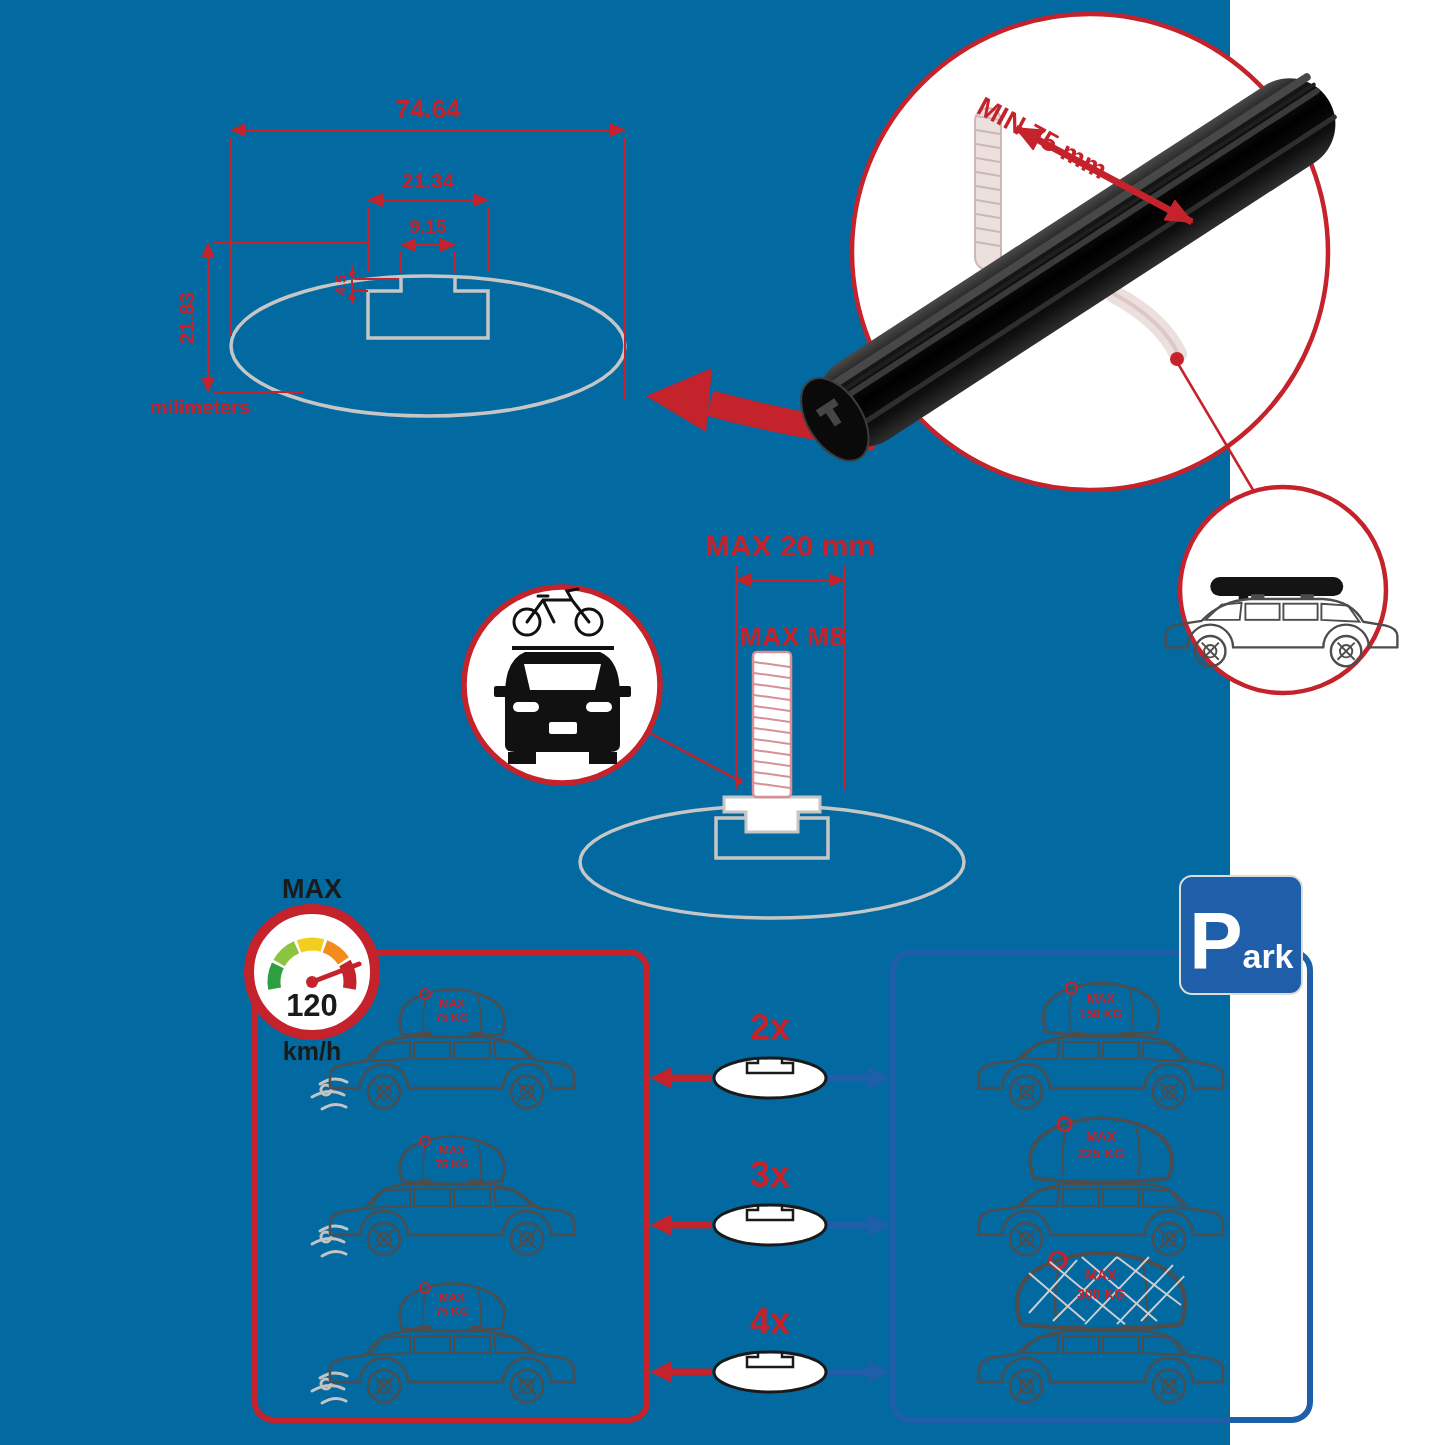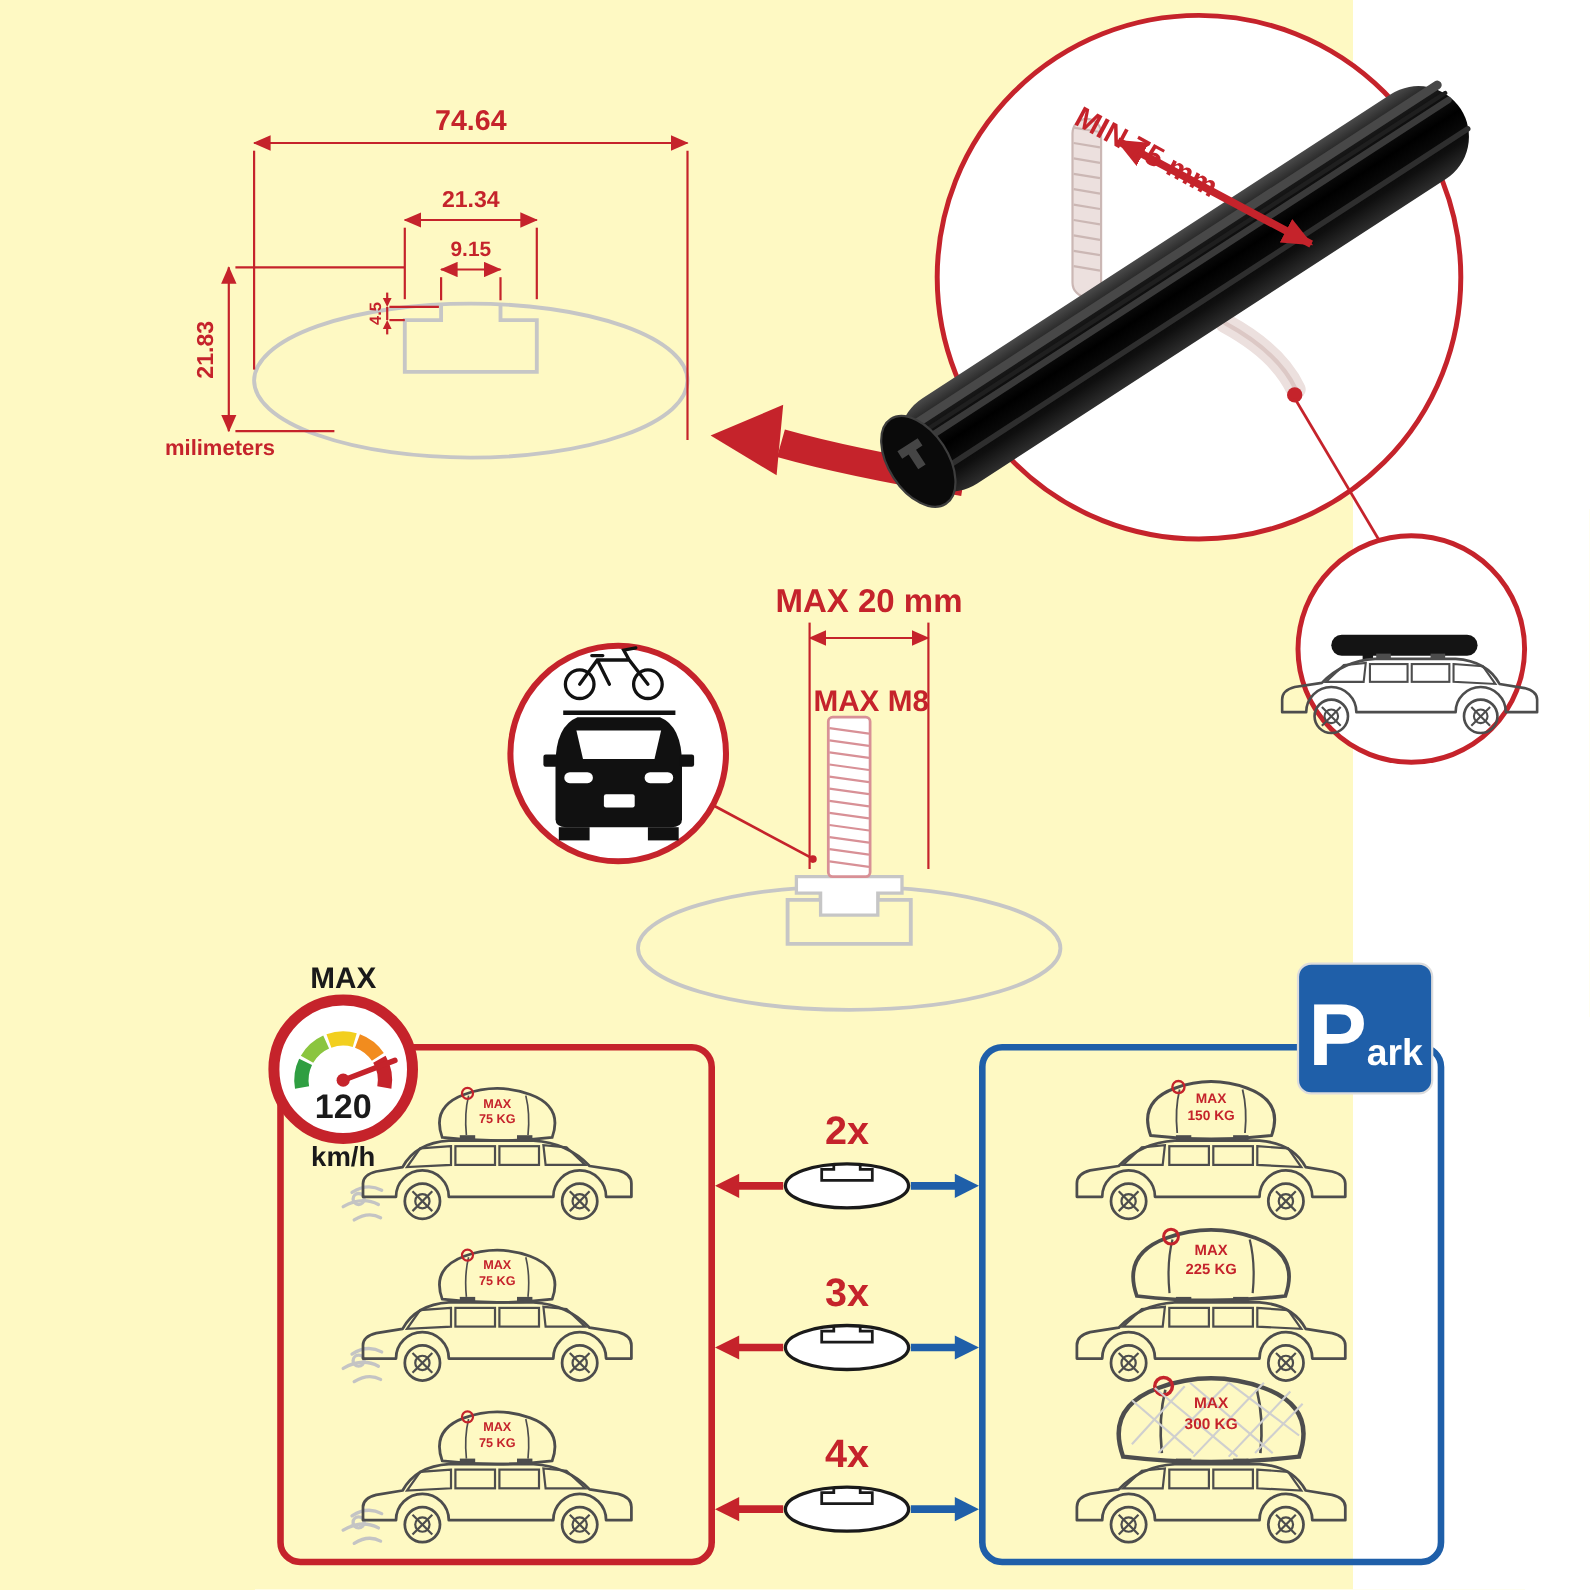--- a/index.html
+++ b/index.html
@@ -1,16 +1,16 @@
 <!DOCTYPE html>
 <html><head>
 <meta charset="utf-8">
 <style>
   html,body{margin:0;padding:0;background:#ffffff;}
-  .canvas{width:1230px;height:1445px;position:relative;background:#fef9c3;}
+  .canvas{width:1230px;height:1445px;position:relative;background:#0369a1;}
   svg{display:block}
   text{font-family:"Liberation Sans", sans-serif;}
   .dimline{stroke:#C5232B;stroke-width:2;fill:none}
   .dimtxt{fill:#C5232B;font-weight:bold;text-anchor:middle}
   .graydraw{stroke:#C6C6C6;stroke-width:3.5;fill:none}
   .bagt{fill:#C5232B;font-weight:bold;text-anchor:middle}
   .mult{fill:#C5232B;font-weight:bold;font-size:36px;text-anchor:middle}
   .swoosh{stroke:#c4c4c4;stroke-width:3;fill:none;stroke-linecap:round}
   .blk{fill:#1a1a1a;font-weight:bold;text-anchor:middle}
   .parkP{fill:#ffffff;font-weight:bold;font-size:80px;text-anchor:middle}

